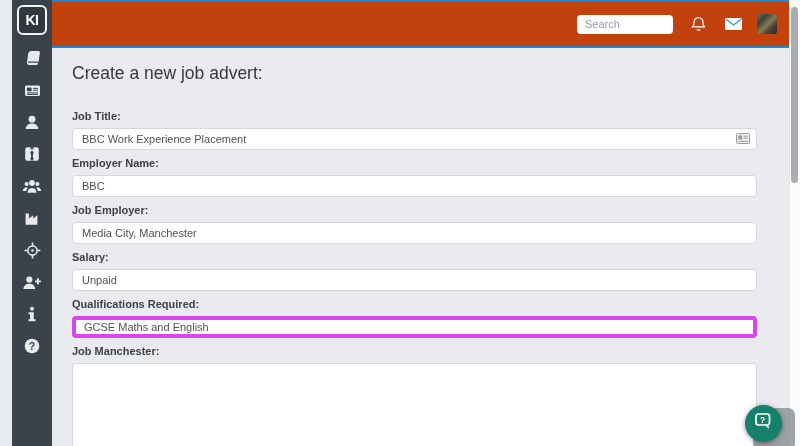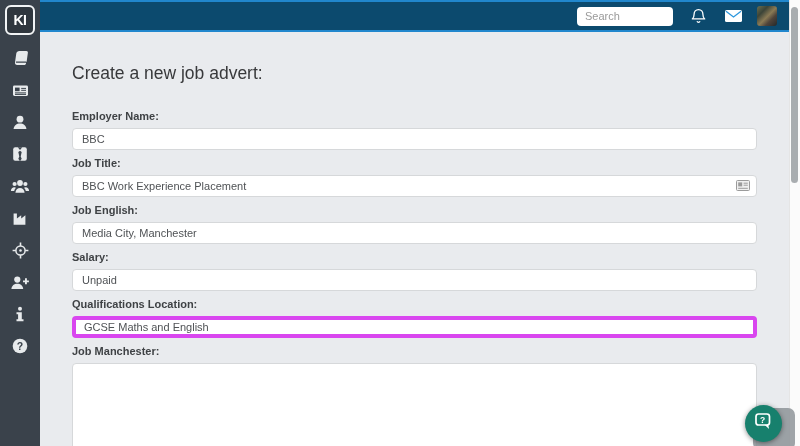--- a/index.html
+++ b/index.html
@@ -5,42 +5,42 @@
   * { margin:0; padding:0; box-sizing:border-box; }
   html,body { width:800px; height:446px; overflow:hidden; }
   body {
     position:relative;
     font-family:"Liberation Sans", sans-serif;
     background:#e9ebee;
   }
 
   
   .sidebar {
-    position:absolute; left:0; top:0; width:40px; height:446px;
+    position:absolute; left:12px; top:0; width:40px; height:446px;
     background:#3a424b; z-index:5;
     display:flex; flex-direction:column; align-items:center;
   }
   .logo {
     width:30px; height:30px; margin-top:5px; margin-bottom:5px;
     border:2px solid #f2f4f5; border-radius:6px; background:#30373e;
     color:#fff; font-weight:bold; font-size:14px; letter-spacing:-0.5px;
     display:flex; align-items:center; justify-content:center;
   }
   .nav { display:flex; flex-direction:column; width:100%; padding-top:2px; }
   .nav-item {
     height:32px; width:100%;
     display:flex; align-items:center; justify-content:center;
     cursor:pointer;
   }
   .nav-item svg { display:block; }
 
   
   .header {
-    position:absolute; left:40px; top:0; right:11px; height:32px;
-    background:#0c4a6e;
+    position:absolute; left:40px; top:0; right:11px; height:48px;
+    background:#c2410c;
     box-shadow: inset 0 2px 0 #2187cd, inset 0 -2px 0 #2187cd;
     display:flex; align-items:center; z-index:3;
   }
   .header-right {
     margin-left:auto; display:flex; align-items:center; padding-right:12px;
   }
   .search-input {
     width:96px; height:19px; border:none; border-radius:4px;
     font-size:11px; padding:0 8px; color:#444; outline:none;
     font-family:"Liberation Sans", sans-serif;
@@ -228,50 +228,50 @@
       </svg>
     </span>
     <span class="avatar"></span>
   </div>
 </div>
 
 <div class="main">
   <h1 class="page-title">Create a new job advert:</h1>
 
   <div class="field-group">
-    <label class="field-label">Employer Name:</label>
-    <input class="text-input" type="text" value="BBC" style="">
-  </div>
-
-  <div class="field-group">
     <label class="field-label">Job Title:</label>
     <div class="input-wrap">
       <input class="text-input" type="text" value="BBC Work Experience Placement" style="">
       <span class="autofill-icon">
         <svg width="14" height="11" viewBox="0 0 14 11">
           <rect x="0.5" y="0.5" width="13" height="10" rx="1" fill="#f0f0f0" stroke="#9b9b9b"></rect>
           <rect x="2.2" y="2.4" width="4" height="4" fill="#9b9b9b"></rect>
           <path stroke="#9b9b9b" stroke-width="1" d="M7.6 3.2h4.2M7.6 5.2h4.2M2.2 8.3h9.6" fill="none"></path>
         </svg>
       </span>
     </div>
   </div>
 
   <div class="field-group">
-    <label class="field-label">Job English:</label>
+    <label class="field-label">Employer Name:</label>
+    <input class="text-input" type="text" value="BBC" style="">
+  </div>
+
+  <div class="field-group">
+    <label class="field-label">Job Employer:</label>
     <input class="text-input" type="text" value="Media City, Manchester" style="">
   </div>
 
   <div class="field-group">
     <label class="field-label">Salary:</label>
     <input class="text-input" type="text" value="Unpaid" style="">
   </div>
 
   <div class="field-group">
-    <label class="field-label">Qualifications Location:</label>
+    <label class="field-label">Qualifications Required:</label>
     <input class="text-input focused" type="text" value="GCSE Maths and English" style="">
   </div>
 
   <div class="field-group">
     <label class="field-label">Job Manchester:</label>
     <textarea class="text-area" style=""></textarea>
   </div>
 </div>
 
 <div class="scrollbar">

